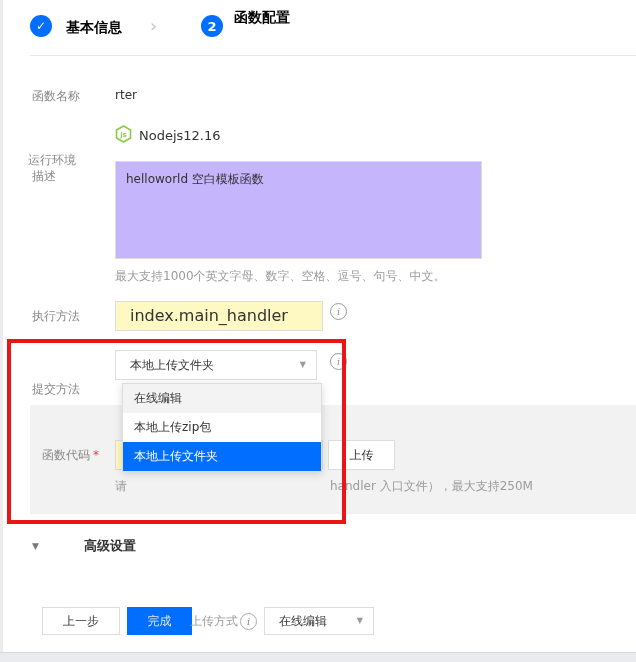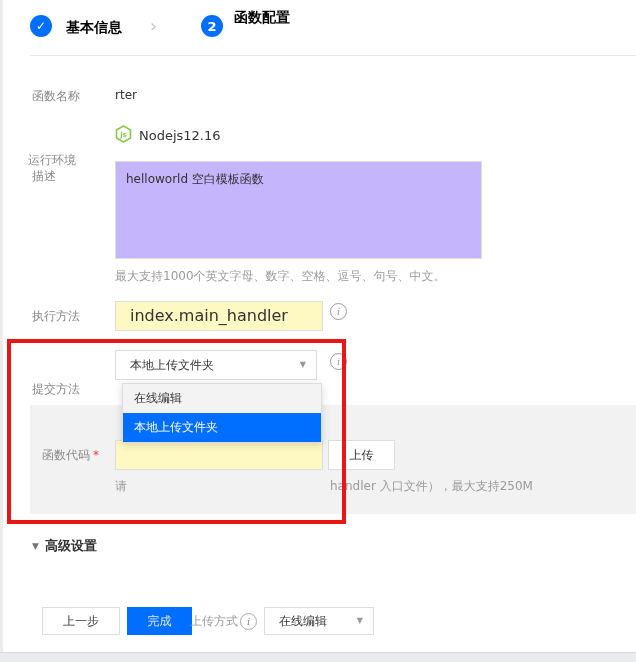--- a/index.html
+++ b/index.html
@@ -55,21 +55,21 @@
   }
   .dd-option{height:29px;line-height:29px;padding-left:11px;font-size:12px;color:#333;
     background:#fff;cursor:pointer;white-space:nowrap;overflow:hidden;}
   .dd-option.first{background:#f3f3f3;}
   .dd-option.selected{background:#006eff;color:#fff;}
   
   .red-rect{left:7px;top:339px;width:331px;height:177px;border:4px solid #ea1515;z-index:50;
     pointer-events:none;}
   
   .adv-tri{color:#777;font-size:9px;margin-right:6px;}
-  .adv-label{color:#333;font-size:13px;font-weight:600;}
+  .adv-label{color:#333;font-size:13px;font-weight:600;margin-left:39px;}
   
   .btn{height:28px;display:flex;align-items:center;justify-content:center;
     font-size:12px;cursor:pointer;box-sizing:border-box;margin-left:12px;}
   .btn-default{background:#fff;border:1px solid #ddd;color:#333;}
   .btn-primary{background:#006eff;border:1px solid #006eff;color:#e5e5e5;}
   .bottom-band{left:0;top:652px;width:636px;height:10px;background:#e9ebee;
     border-top:1px solid #d8d8d8;}
   .row-flex{display:flex;align-items:center;}
 </style>
 </head>
@@ -124,20 +124,21 @@
 <div class="abs" style="left:42px;top:447px;">
   <span class="lbl">函数代码</span><span class="asterisk">*</span>
 </div>
 <div class="abs tinput" style="left:115px;top:440px;width:192px;"></div>
 <div class="abs upload-btn">上传</div>
 <div class="abs hint" style="left:115px;top:478px;">请</div>
 <div class="abs hint" style="left:330px;top:478px;">handler 入口文件），最大支持250M</div>
 
 <div class="abs dropdown">
   <div class="dd-option first">在线编辑</div>
+  <div class="dd-option">本地上传zip包</div>
   <div class="dd-option selected">本地上传文件夹</div>
 </div>
 
 <div class="abs red-rect"></div>
 
 <div class="abs row-flex" style="left:32px;top:537px;">
   <span class="adv-tri">▼</span>
   <span class="adv-label">高级设置</span>
 </div>
 

